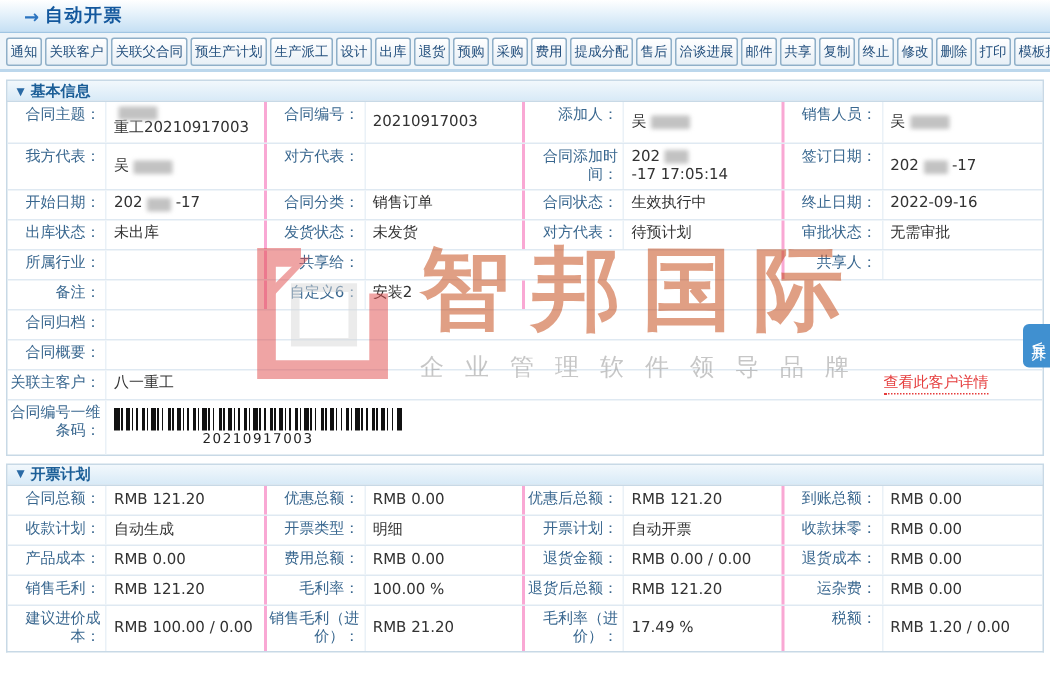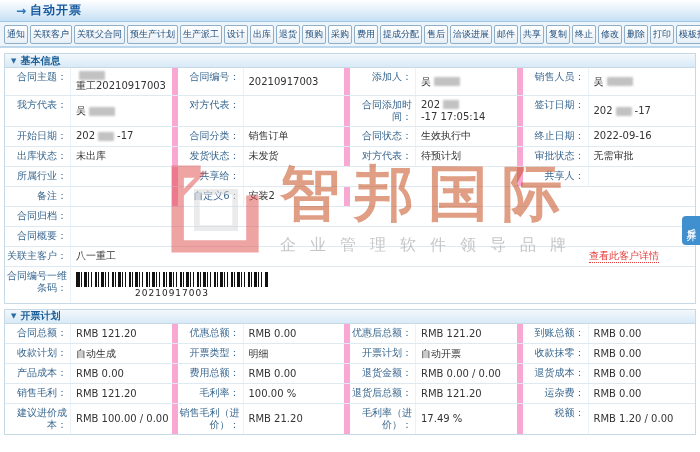--- a/index.html
+++ b/index.html
@@ -23,21 +23,21 @@
   
   .section { margin:5px 4px 0 4px; }
   .sec-head { height:15px; background:linear-gradient(#f2f8fc,#d8eaf7); border:1px solid #c8d9e6;
     color:#1b5e97; font-size:10px; font-weight:bold; display:flex; align-items:center; padding:0 6px;
     cursor:pointer; }
   .sec-head .tri { font-size:7px; margin-right:4px; color:#2a6aa5; }
 
   .ftable { border:1px solid #c8d9e6; border-top:none; background:#fff; }
   .frow { display:grid; grid-template-columns:repeat(4,1fr); border-bottom:1px solid #dfe9f2; }
   .frow:last-child { border-bottom:none; }
-  .fpair { display:flex; border-right:6px solid #f9a8d4; min-height:19px; }
+  .fpair { display:flex; border-right:2px solid #f9a8d4; min-height:19px; }
   .fpair:last-child { border-right:none; }
   .flabel { width:66px; flex:none; text-align:right; color:#39678f; font-size:10px;
     padding:3px 3px 2px 2px; line-height:1.25; border-right:1px solid #eaf1f7; }
   .fvalue { flex:1; color:#333; font-size:10px; padding:3px 2px 2px 5px; line-height:1.25;
     display:flex; align-items:center; flex-wrap:wrap; min-width:0; }
   .nolabel { }
 
   .redact { display:inline-block; height:9px; background:#c2c2c2; filter:blur(1.3px);
     border-radius:1px; vertical-align:middle; margin:0 3px; }
   .redact.m { width:26px; } .redact.s { width:16px; }

